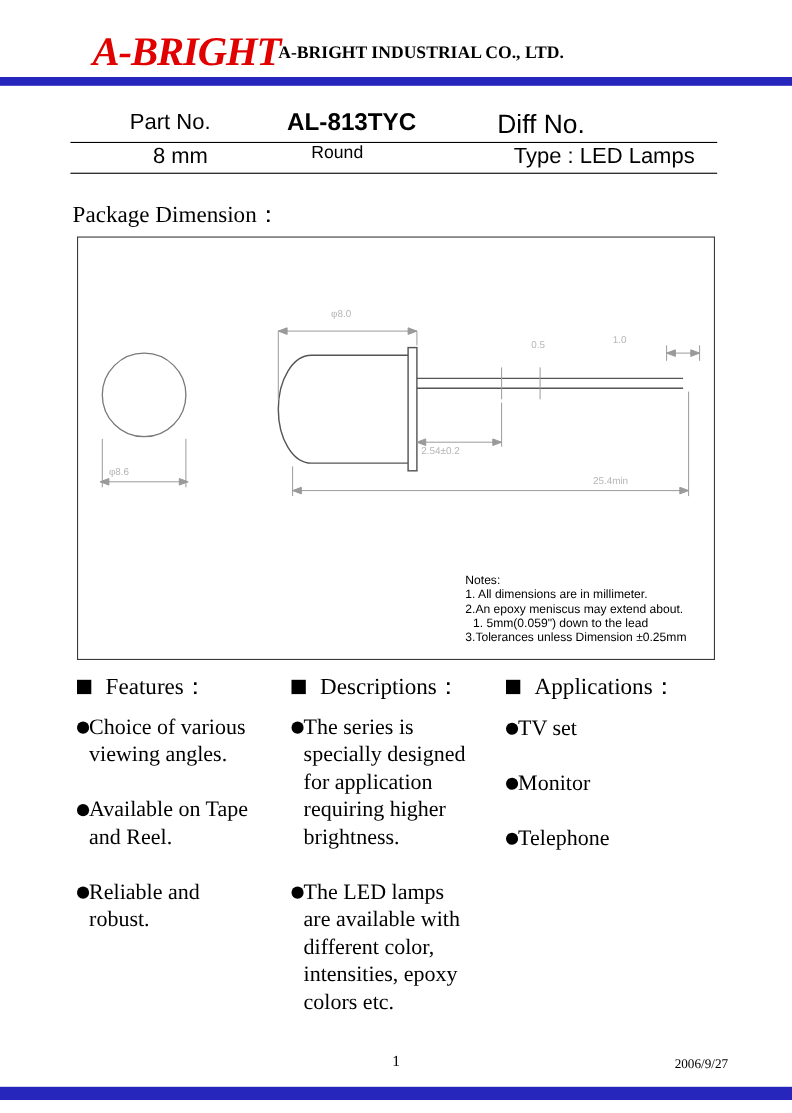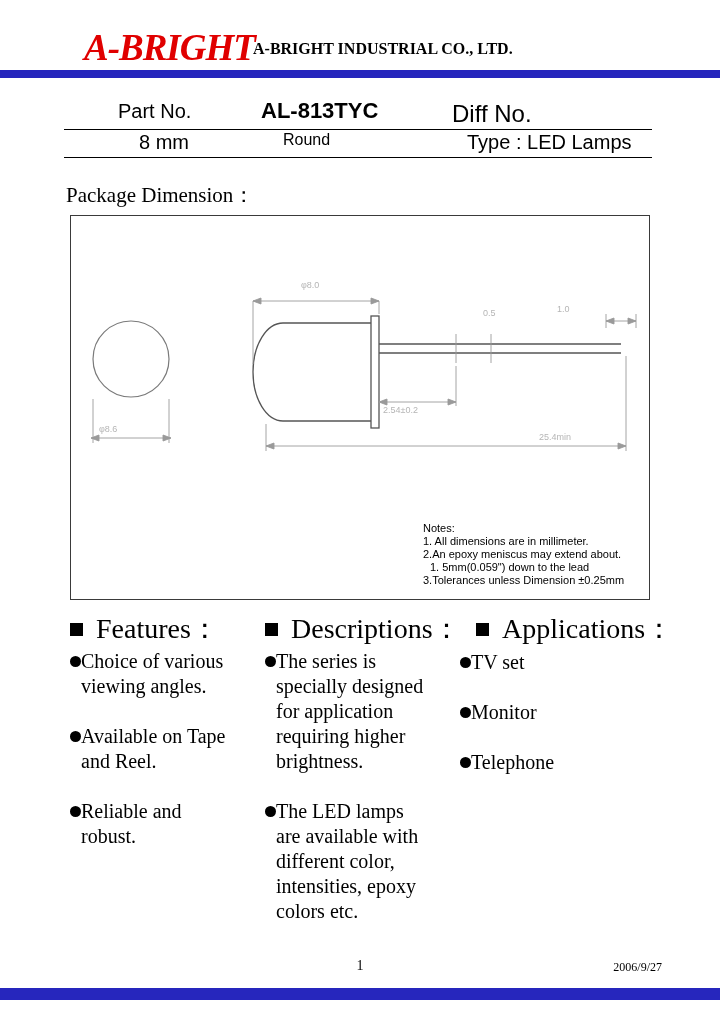--- a/index.html
+++ b/index.html
@@ -5,21 +5,21 @@
   html,body{margin:0;padding:0;background:#ffffff;}
   .page{position:relative;width:720px;height:1012px;background:#fff;overflow:hidden;
         font-family:"Liberation Serif",serif;color:#000;}
   .sans{font-family:"Liberation Sans",sans-serif;}
   .bar{position:absolute;left:0;width:720px;background:var(--color-bar_blue,#2626bd);}
   .rule{position:absolute;height:1px;background:#000;}
   .drawing-box{position:absolute;border:1px solid #3a3a3a;background:#fff;}
   .dim{position:absolute;font-size:9px;color:#b5b5b5;font-family:"Liberation Sans",sans-serif;white-space:nowrap;}
   .notes{position:absolute;left:352px;top:306px;width:232px;font-size:11px;line-height:13px;color:#000;}
   .notes .indent{padding-left:7px;}
-  .col-header{position:absolute;display:flex;align-items:center;font-size:28px;}
+  .col-header{position:absolute;display:flex;align-items:center;font-size:21px;}
   .sq{width:13px;height:13px;background:#000;margin-right:13px;flex:0 0 auto;}
   .item{position:absolute;font-size:20px;line-height:25px;}
   .item .dot{position:absolute;left:0;top:7px;width:11px;height:11px;border-radius:50%;background:#000;}
   .item .txt{display:block;margin-left:11px;}
   .logo-wrap{position:absolute;left:62px;top:26px;border-bottom:5px solid #000;padding:0 8px 1px 2px;margin-left:20px;}
   .logo-text{font-style:italic;font-weight:bold;font-size:37px;letter-spacing:-1px;
              color:var(--color-logo_red,#e00000);font-family:"Liberation Serif",serif;}
 </style>
 </head>
 <body>
@@ -130,21 +130,21 @@
   </div>
   <div class="item" style="left:265px;top:649px;">
     <span class="dot"></span>
     <span class="txt" style="width:152px;">The series is specially designed for application requiring higher brightness.</span>
   </div>
   <div class="item" style="left:265px;top:799px;">
     <span class="dot"></span>
     <span class="txt" style="width:152px;">The LED lamps are available with different color, intensities, epoxy colors etc.</span>
   </div>
 
-  <div class="col-header" style="left:460px;top:610px;margin-left:16px;">
+  <div class="col-header" style="left:460px;top:610px;">
     <span class="sq"></span>
     <span>Applications：</span>
   </div>
   <div class="item" style="left:460px;top:650px;">
     <span class="dot"></span>
     <span class="txt" style="width:150px;">TV set</span>
   </div>
   <div class="item" style="left:460px;top:700px;">
     <span class="dot"></span>
     <span class="txt" style="width:150px;">Monitor</span>

